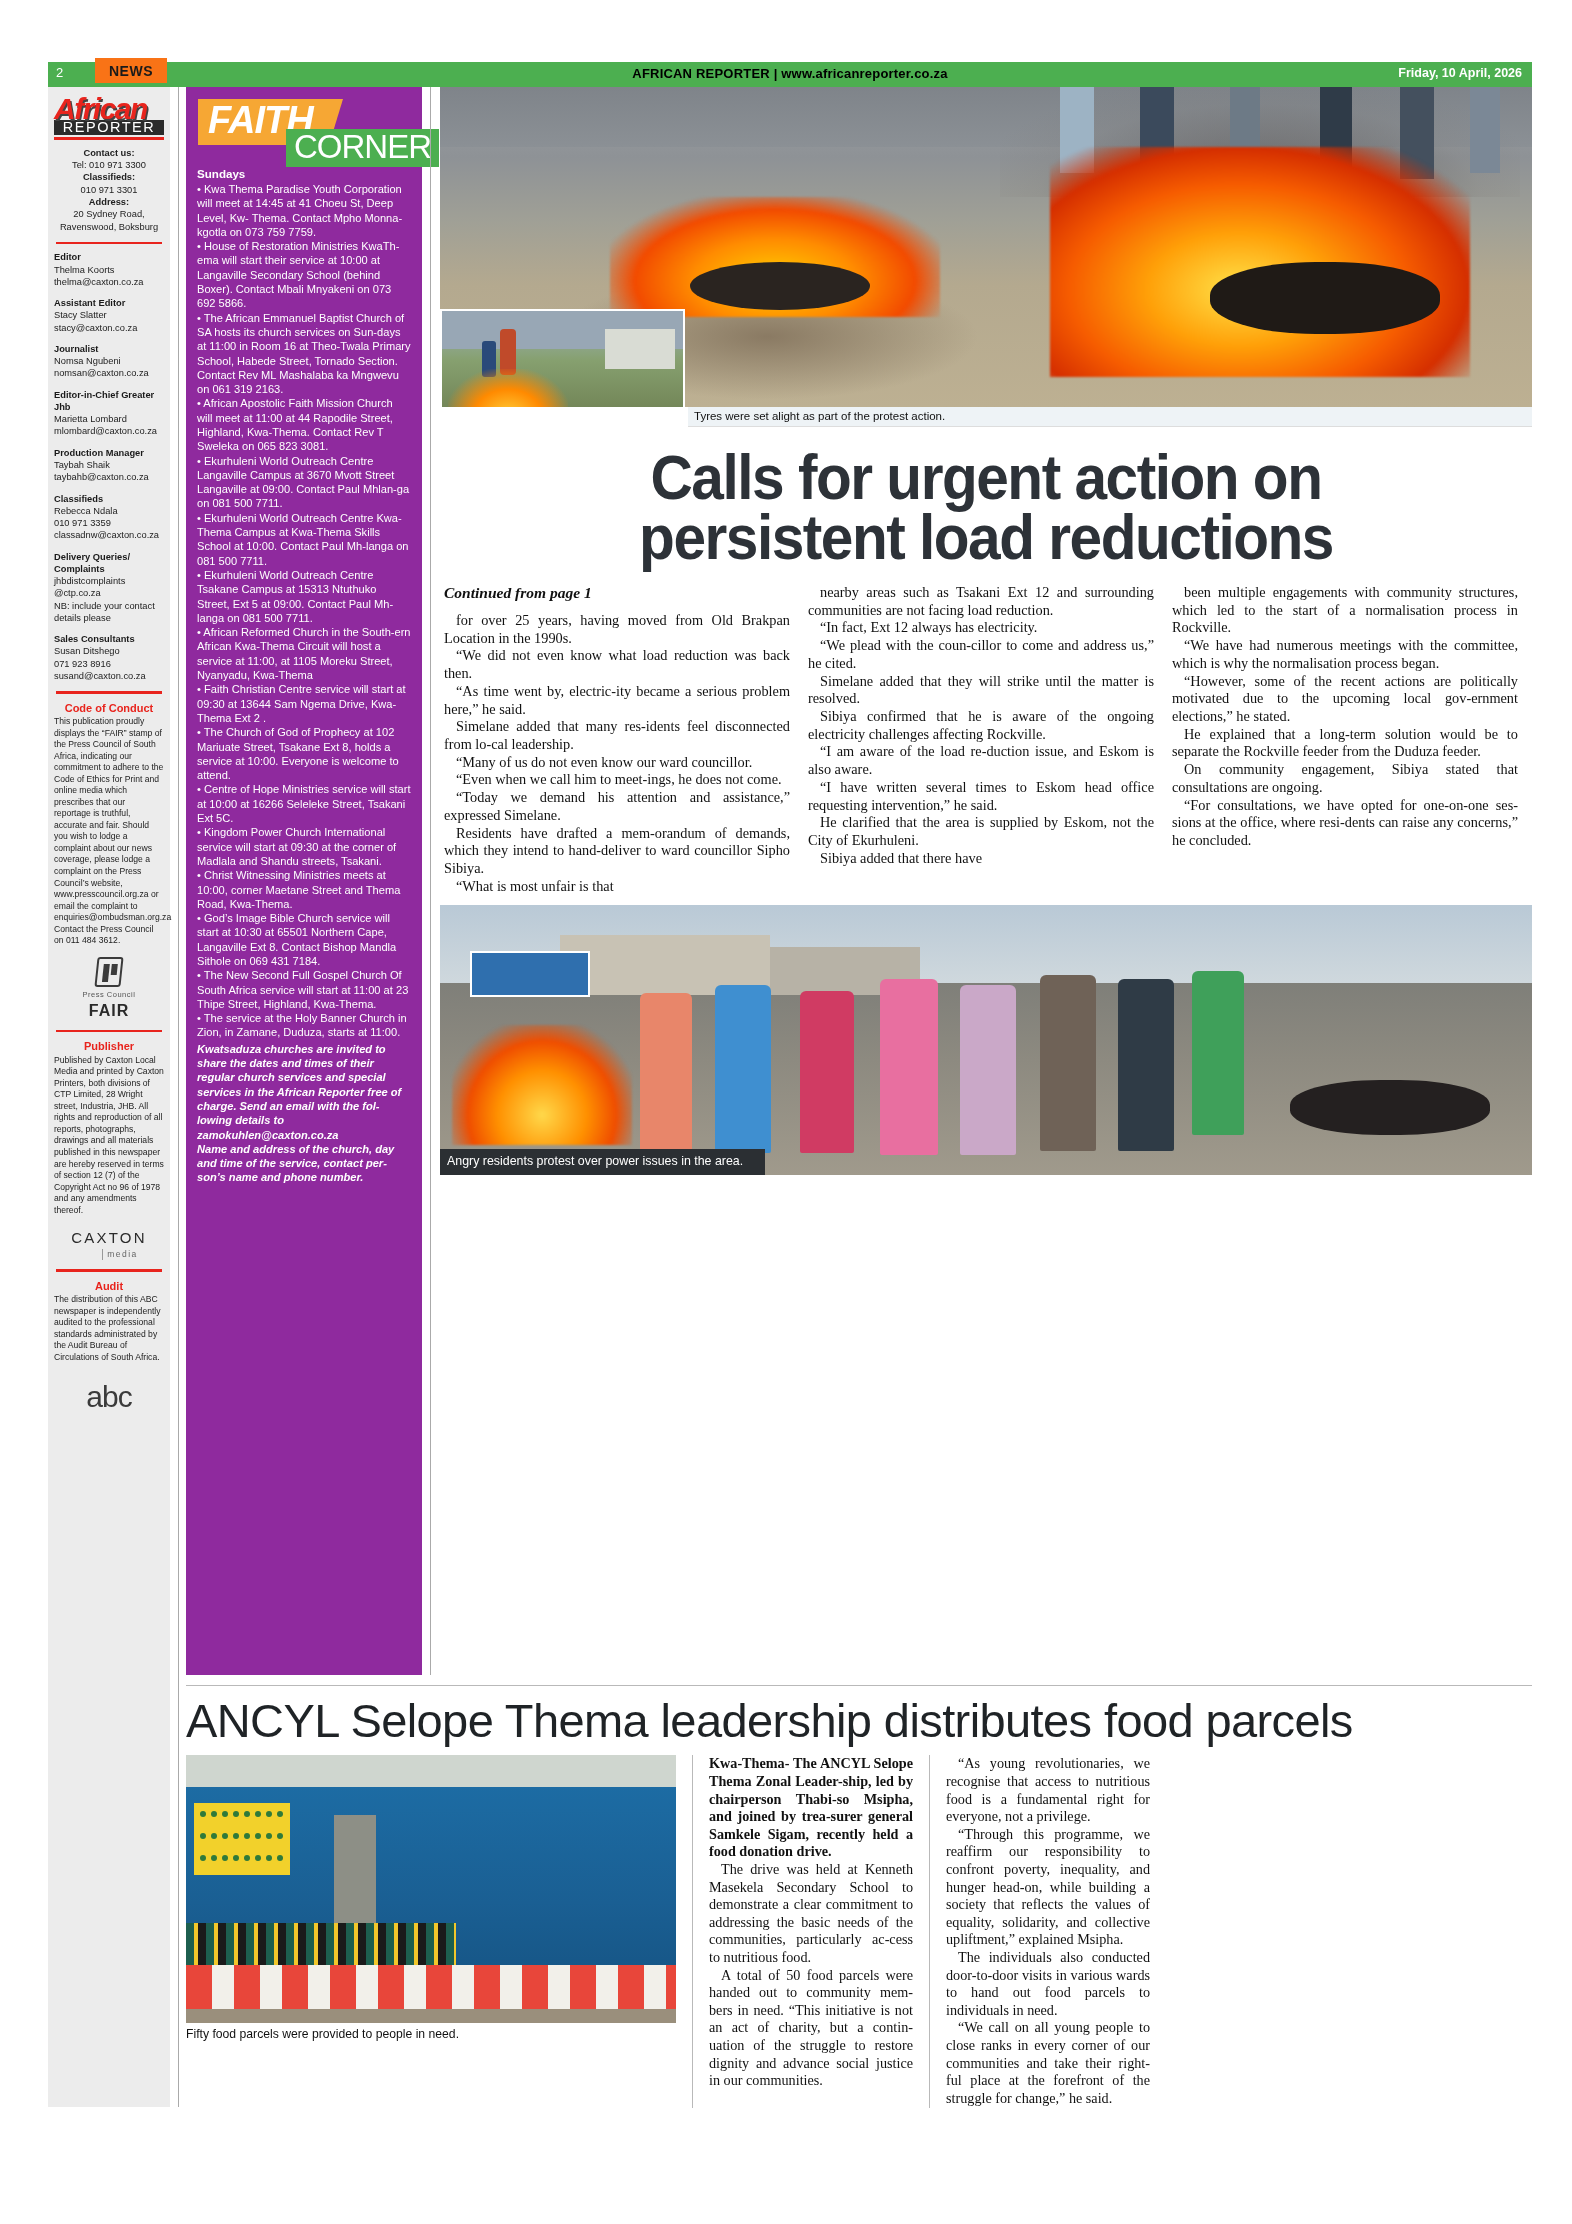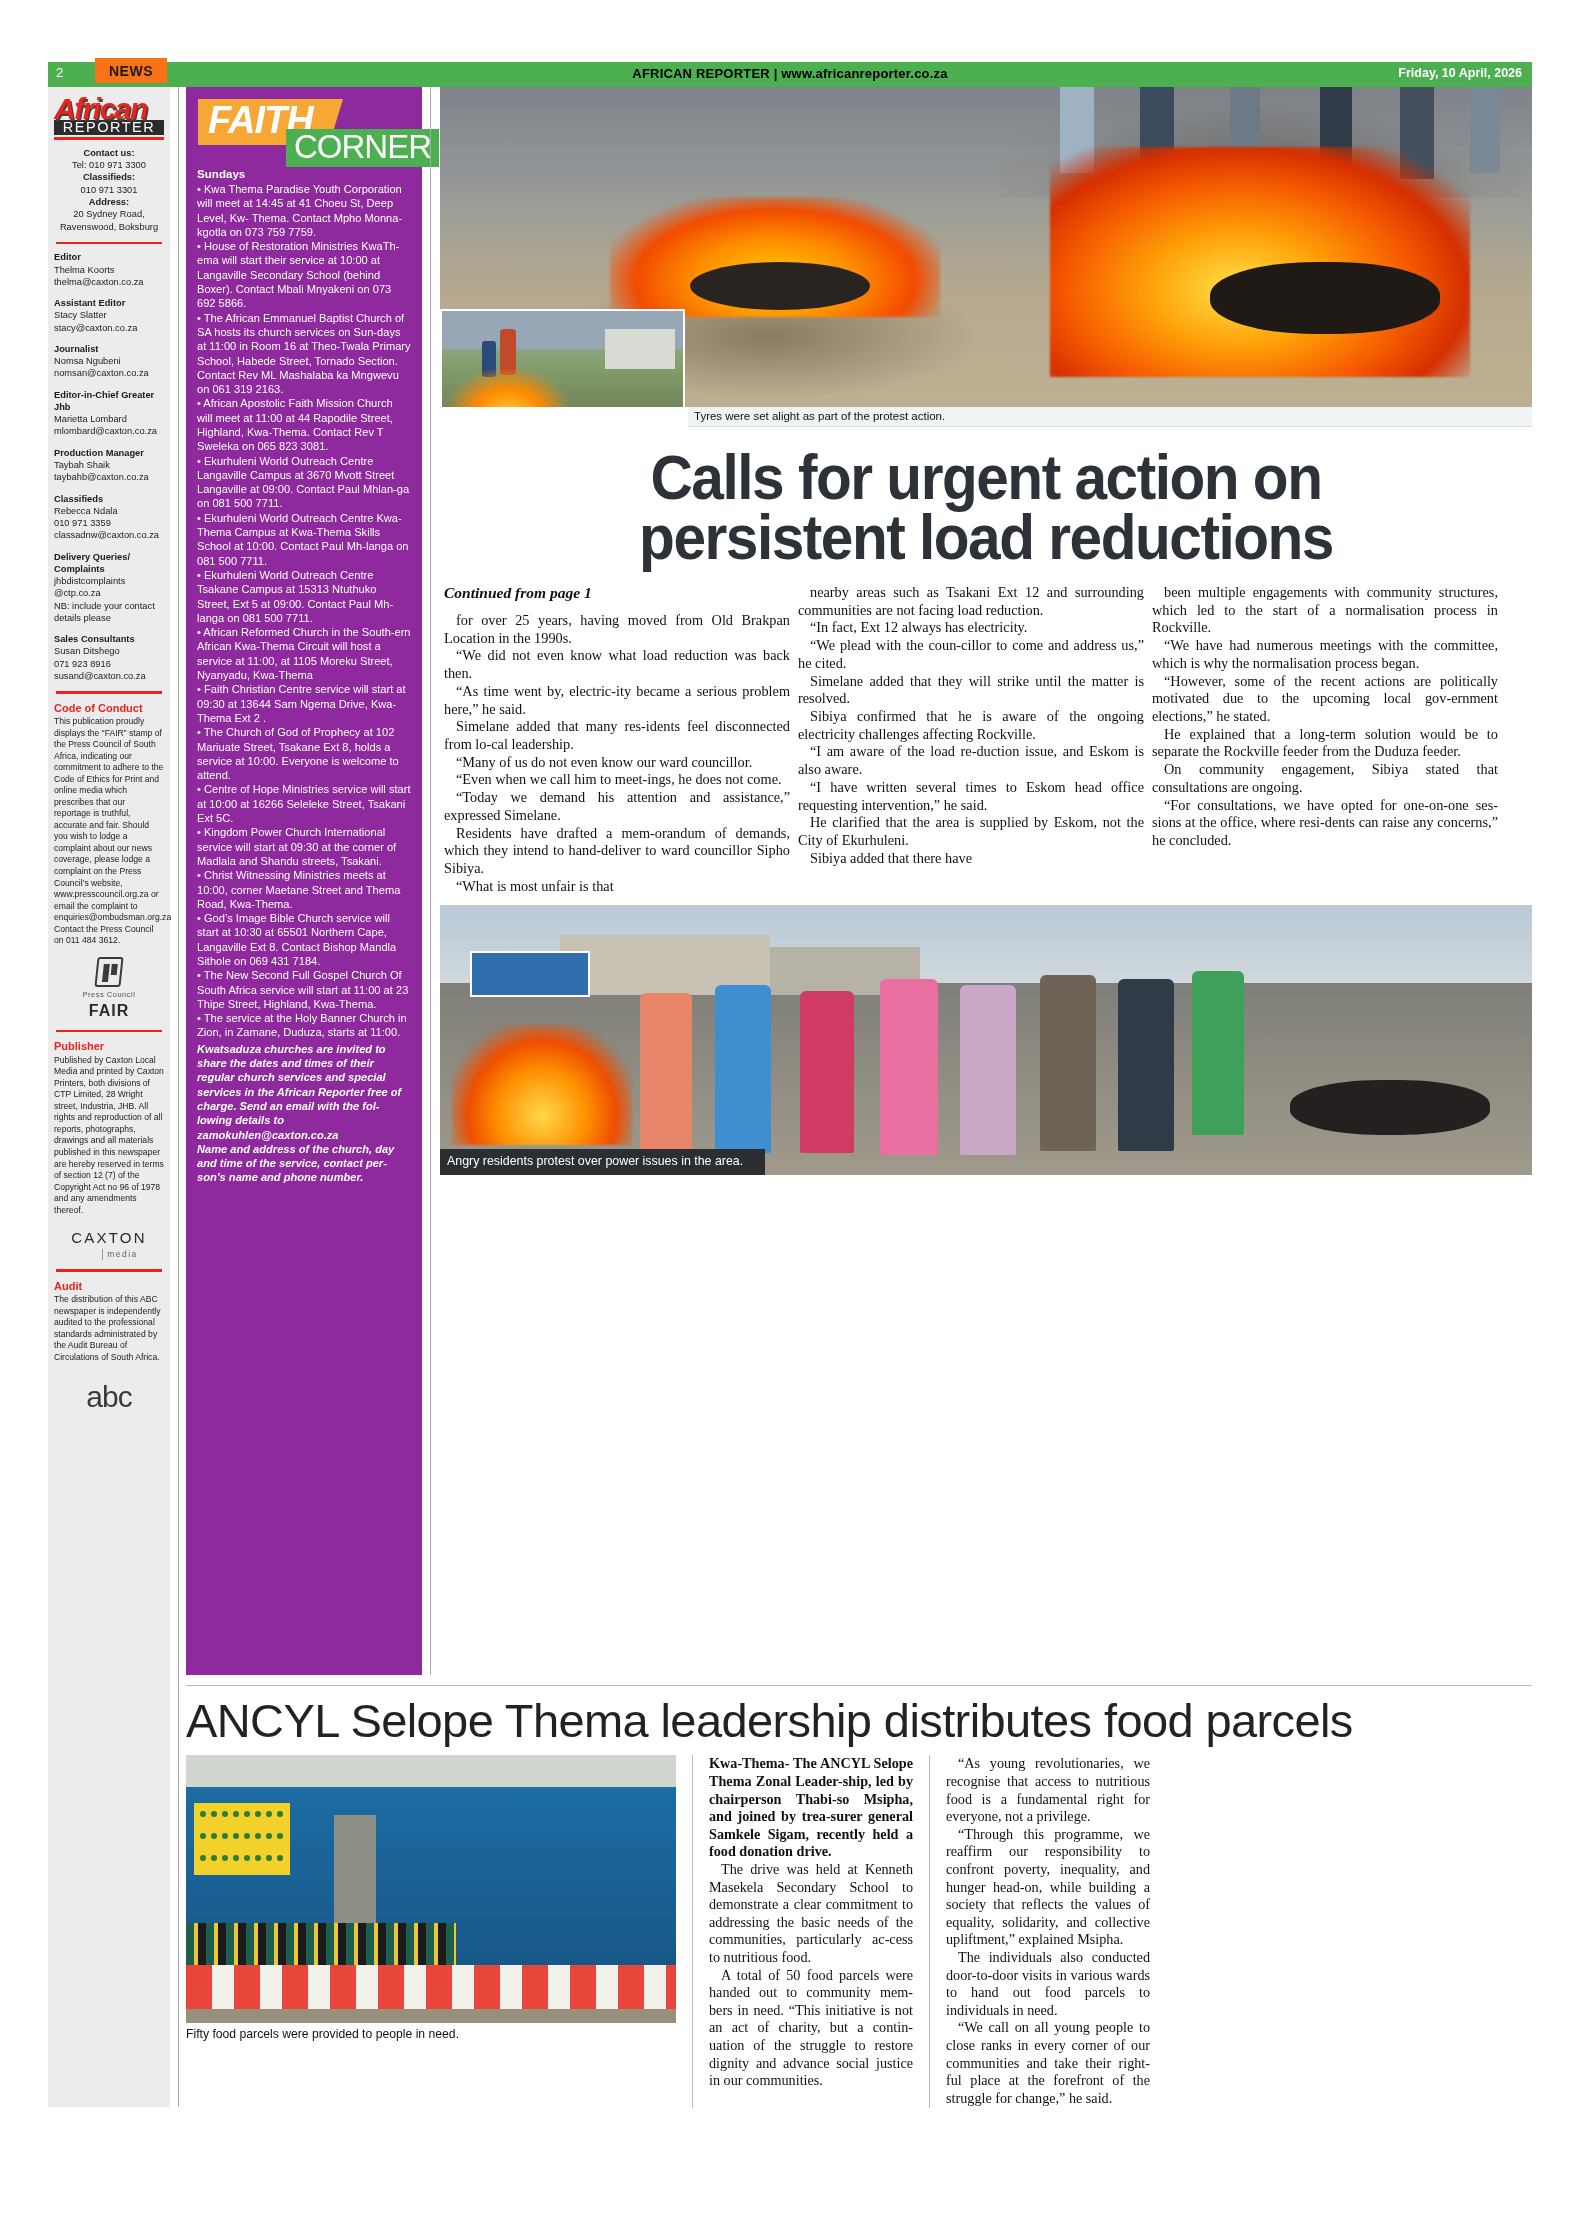--- a/index.html
+++ b/index.html
@@ -53,21 +53,21 @@
     letter-spacing: 1.5px; text-align: center; line-height: 1.1;
     margin-top: -4px; padding: 0 2px;
   }
   .logo .redline { height: 2.5px; background: #e8241d; margin-top: 2px; }
 
   .sb-center { text-align: center; }
   .sb-b { font-weight: bold; }
   .sb-hr { height: 2.5px; background: #e8241d; margin: 9px 2px 7px 2px; }
   .sb-block { margin-bottom: 9px; }
   .sb-head { font-weight: bold; color: #1a1a1a; }
-  .sb-red-head { font-weight: bold; color: #e8241d; font-size: 11px; margin-bottom: 1px;}
+  .sb-red-head { font-weight: bold; color: #e8241d; font-size: 11px; margin-bottom: 1px; text-align: center;}
   .sb-small { font-size: 8.6px; line-height: 1.34; }
 
   .fairlogo { text-align: center; margin: 10px 0 8px 0; }
   .fairlogo .fmark {
     display:inline-block; width: 26px; height: 30px;
     border: 2.5px solid #3b3b3b; border-radius: 3px;
     position: relative; transform: skewX(-6deg);
   }
   .fairlogo .fmark:after{
     content:""; position:absolute; left:5px; top:5px; width:6px; height:18px;
@@ -178,21 +178,21 @@
   .hero .ppl { position:absolute; top:0; height:70px; }
 
   .headline {
     font-family: "Liberation Sans", sans-serif;
     font-weight: bold; color: #2d3238;
     font-size: 63px; line-height: .96; letter-spacing: -1.6px;
     text-align: center; margin: 20px 4px 16px 4px;
     transform: scaleX(.93); transform-origin: center;
   }
 
-  .cols { display: flex; gap: 8px; padding: 0 4px; }
+  .cols { display: flex; gap: 18px; padding: 0 4px; }
   .col { width: 346px; }
   .col p {
     font-family: "Liberation Serif", serif;
     font-size: 14.3px; line-height: 1.24; text-align: justify;
     text-indent: 12px; margin: 0; color: #111;
     hyphens: auto;
   }
   .contfrom {
     font-family: "Liberation Serif", serif;
     font-weight: bold; font-style: italic; font-size: 15.5px;

